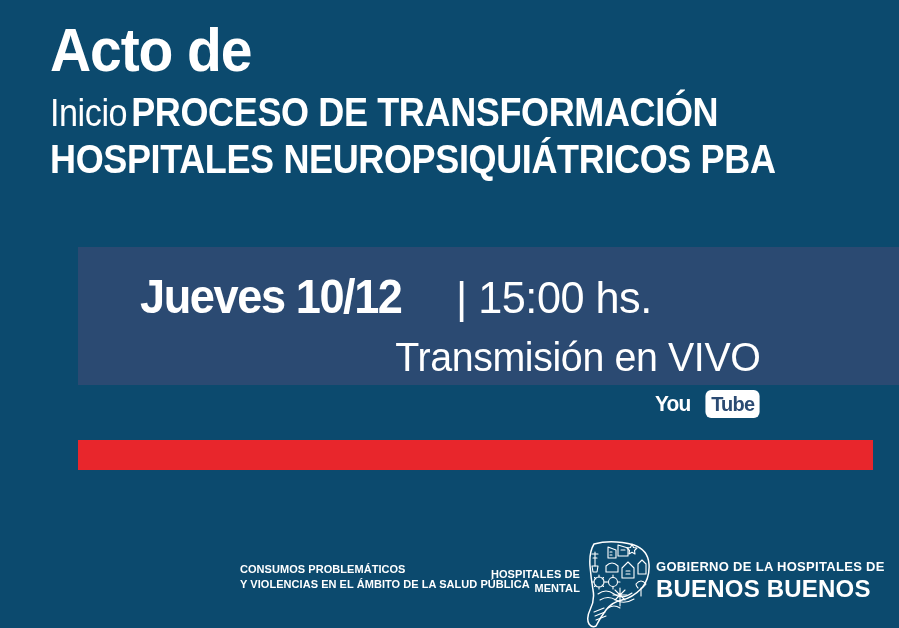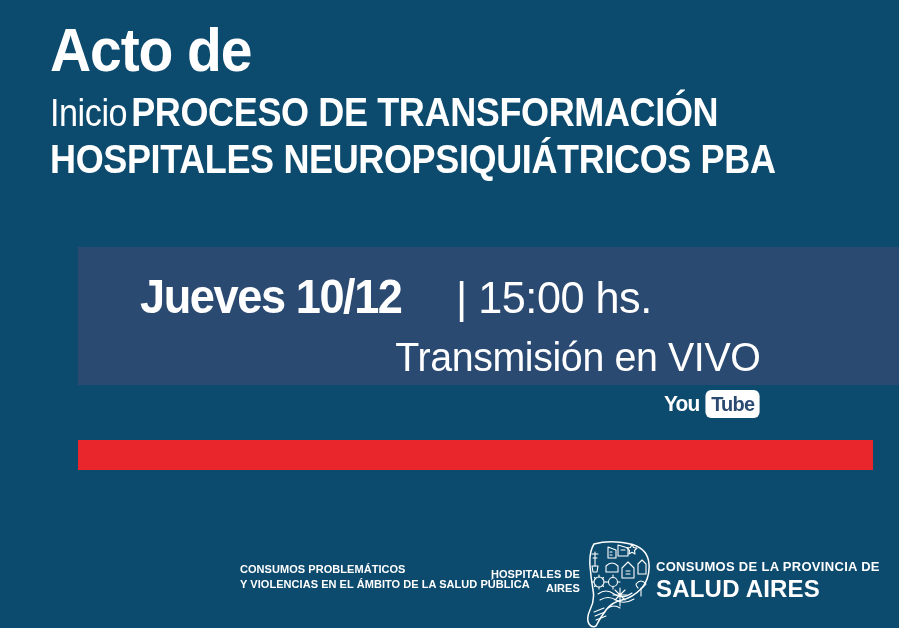--- a/index.html
+++ b/index.html
@@ -124,21 +124,21 @@
     position: absolute;
     right: 138px;
     top: 143px;
     display: flex;
     align-items: center;
     gap: 8px;
   }
   .yt-logo {
     display: flex;
     align-items: center;
-    gap: 3px;
+    gap: 12px;
   }
   .yt-you {
     color: #ffffff;
     font-size: 22px;
     font-weight: 700;
     letter-spacing: -0.8px;
     line-height: 1;
     transform: scaleX(0.95);
   }
   .yt-tube {
@@ -254,21 +254,21 @@
 
   <div class="footer">
 
     <div class="footer-subsec">
       <div>CONSUMOS PROBLEMÁTICOS</div>
       <div>Y VIOLENCIAS EN EL ÁMBITO DE LA SALUD PÚBLICA</div>
     </div>
 
     <div class="footer-min">
       <div>HOSPITALES DE</div>
-      <div>AIRES</div>
+      <div>MENTAL</div>
     </div>
 
     <div class="footer-logo">
       <svg viewBox="0 0 72 92" width="72" height="92" aria-hidden="true">
         <g fill="none" stroke="#ffffff" stroke-width="1.5" stroke-linecap="round" stroke-linejoin="round">
           <path d="M12 6 Q30 1 52 7 Q66 12 67 26 Q68 40 60 50 Q50 60 40 62 Q30 64 24 72 Q18 80 14 88 Q10 90 7 86 Q4 80 8 72 Q13 62 11 52 Q9 40 8 28 Q7 14 12 6 Z"></path>
         </g>
         <g fill="none" stroke="#ffffff" stroke-width="1.1" stroke-linecap="round" stroke-linejoin="round">
 
           <path d="M13 14 L13 28 M10 16 L16 16 M11 20 L15 20"></path>
@@ -297,18 +297,18 @@
 
           <path d="M54 46 Q59 40 64 46 Q61 50 59 50 L59 58 M56 50 Q54 48 54 46"></path>
 
           <path d="M12 74 L22 70 M13 78 L23 74 M14 82 L24 78"></path>
           <path d="M26 70 Q32 66 38 70"></path>
         </g>
       </svg>
     </div>
 
     <div class="footer-gob">
-      <div class="gob-small">CONSUMOS DE LA PROVINCIA DE</div>
-      <div class="gob-big">SALUD AIRES</div>
+      <div class="gob-small">GOBIERNO DE LA HOSPITALES DE</div>
+      <div class="gob-big">BUENOS BUENOS</div>
     </div>
 
   </div>
 </div>
 
 </body></html>

